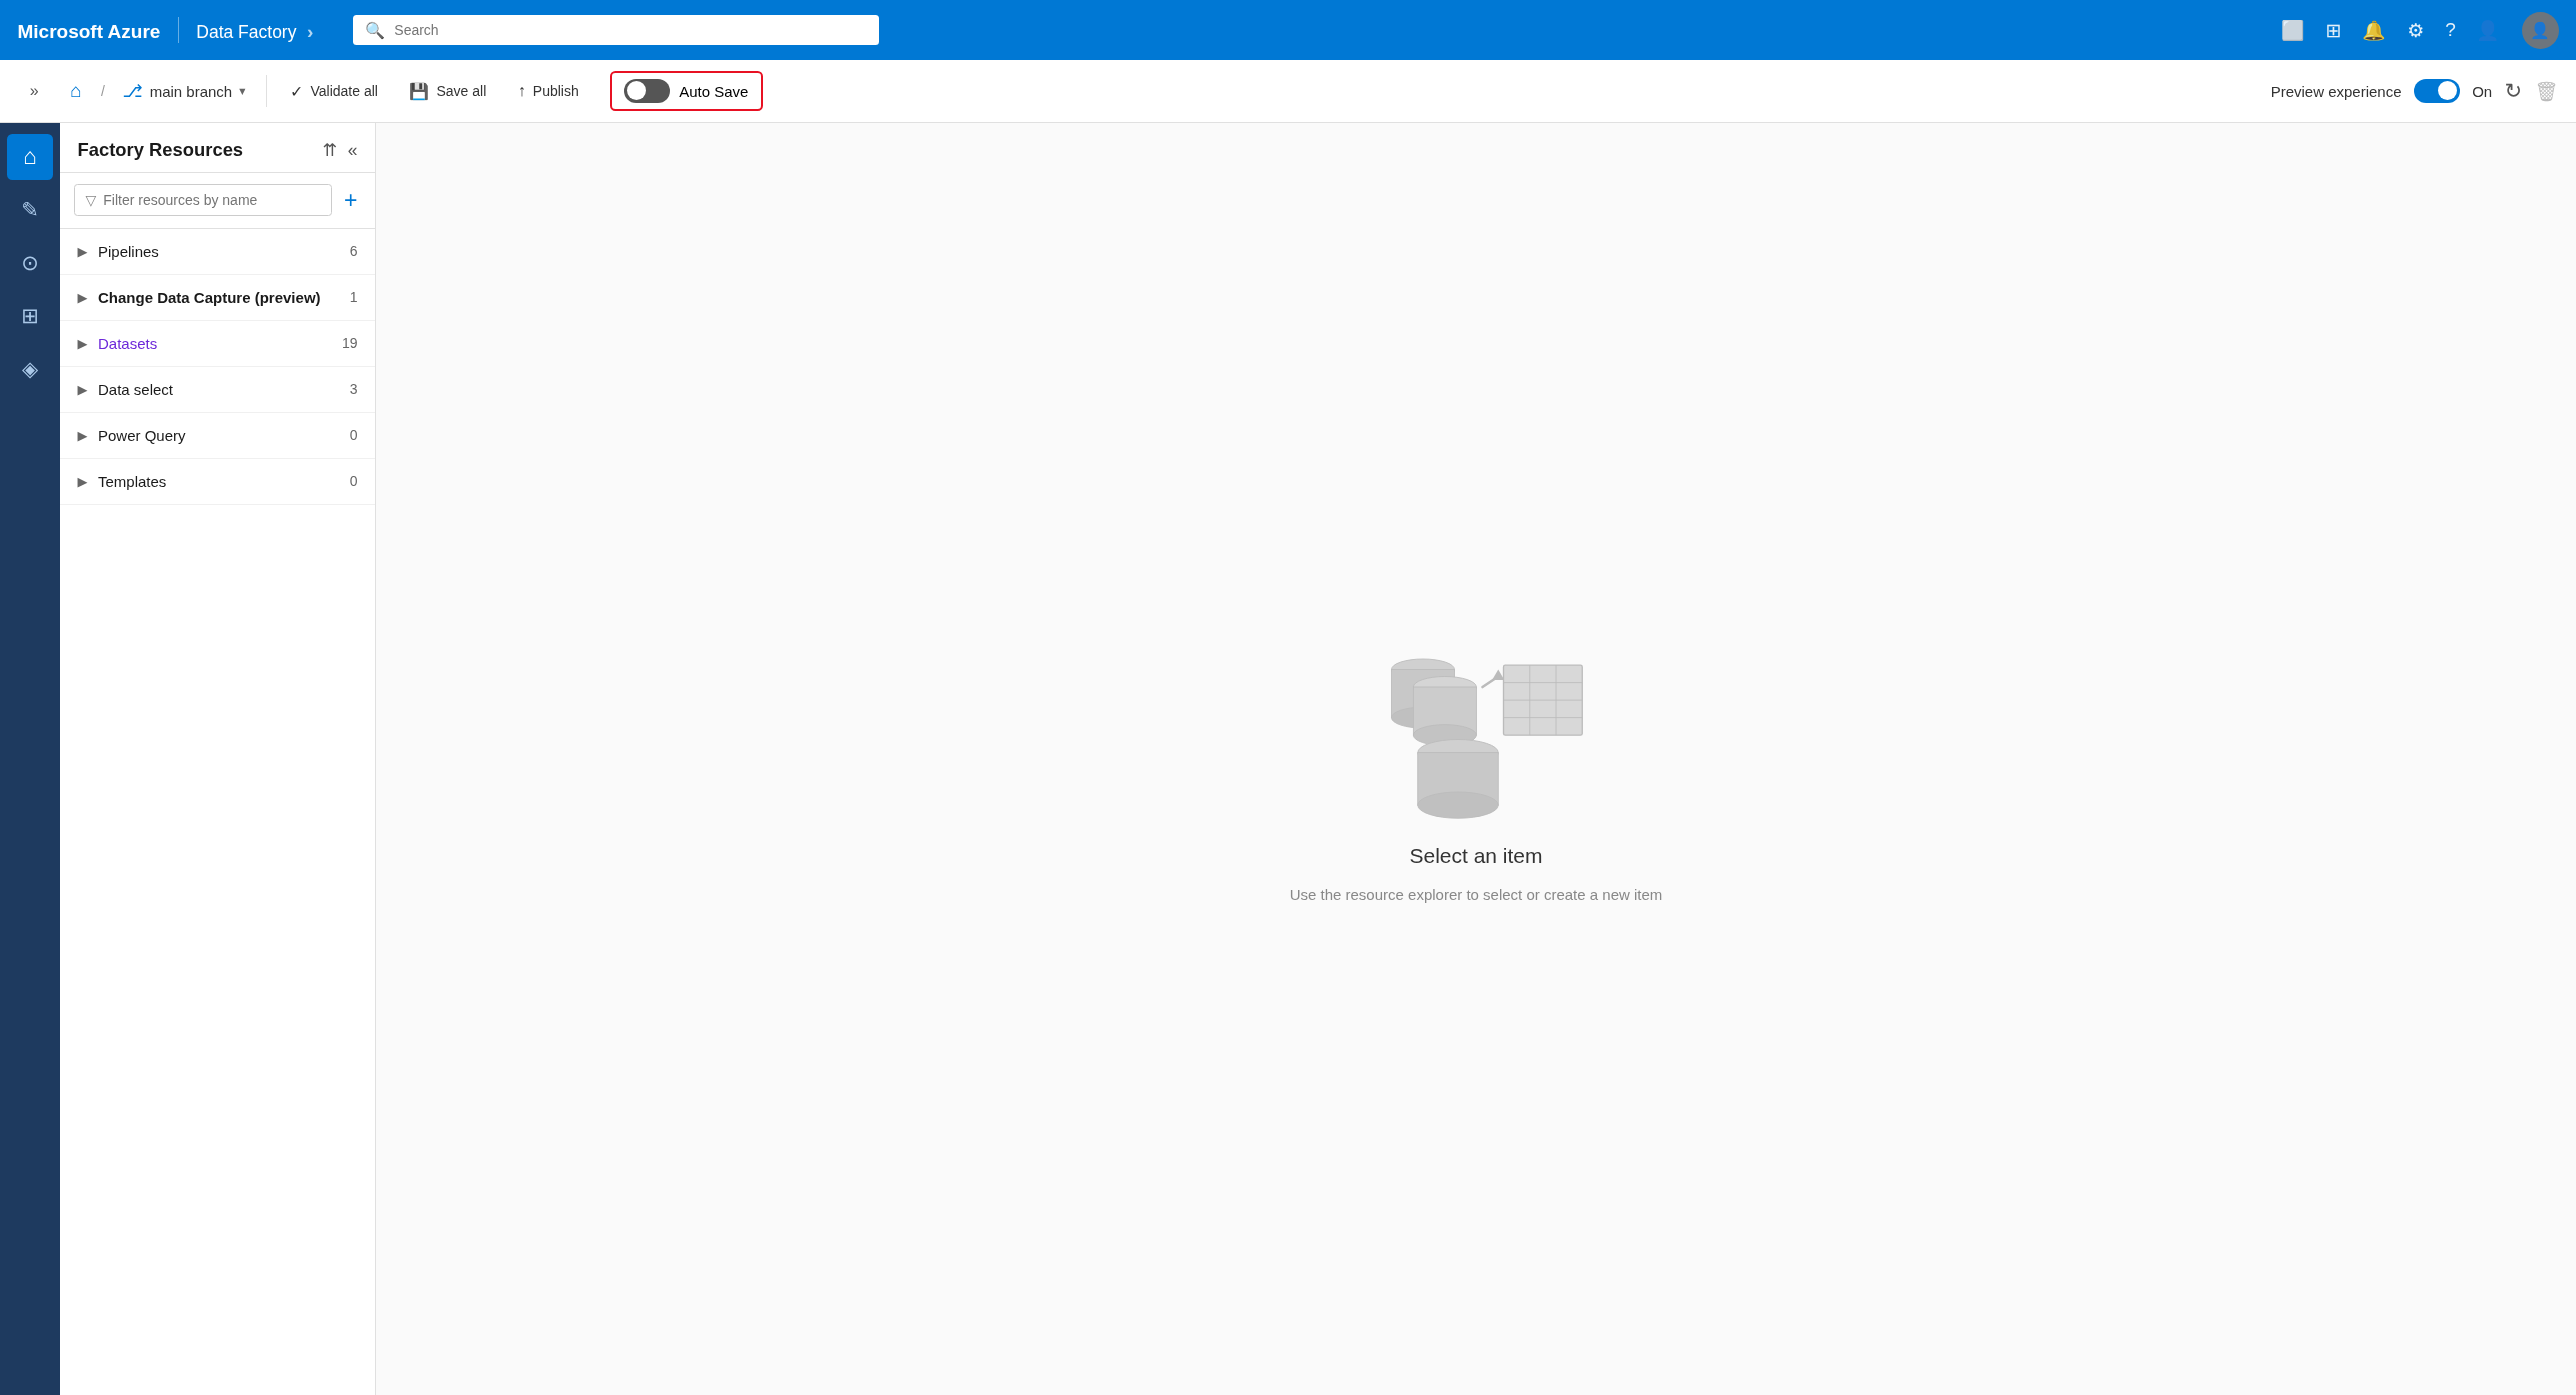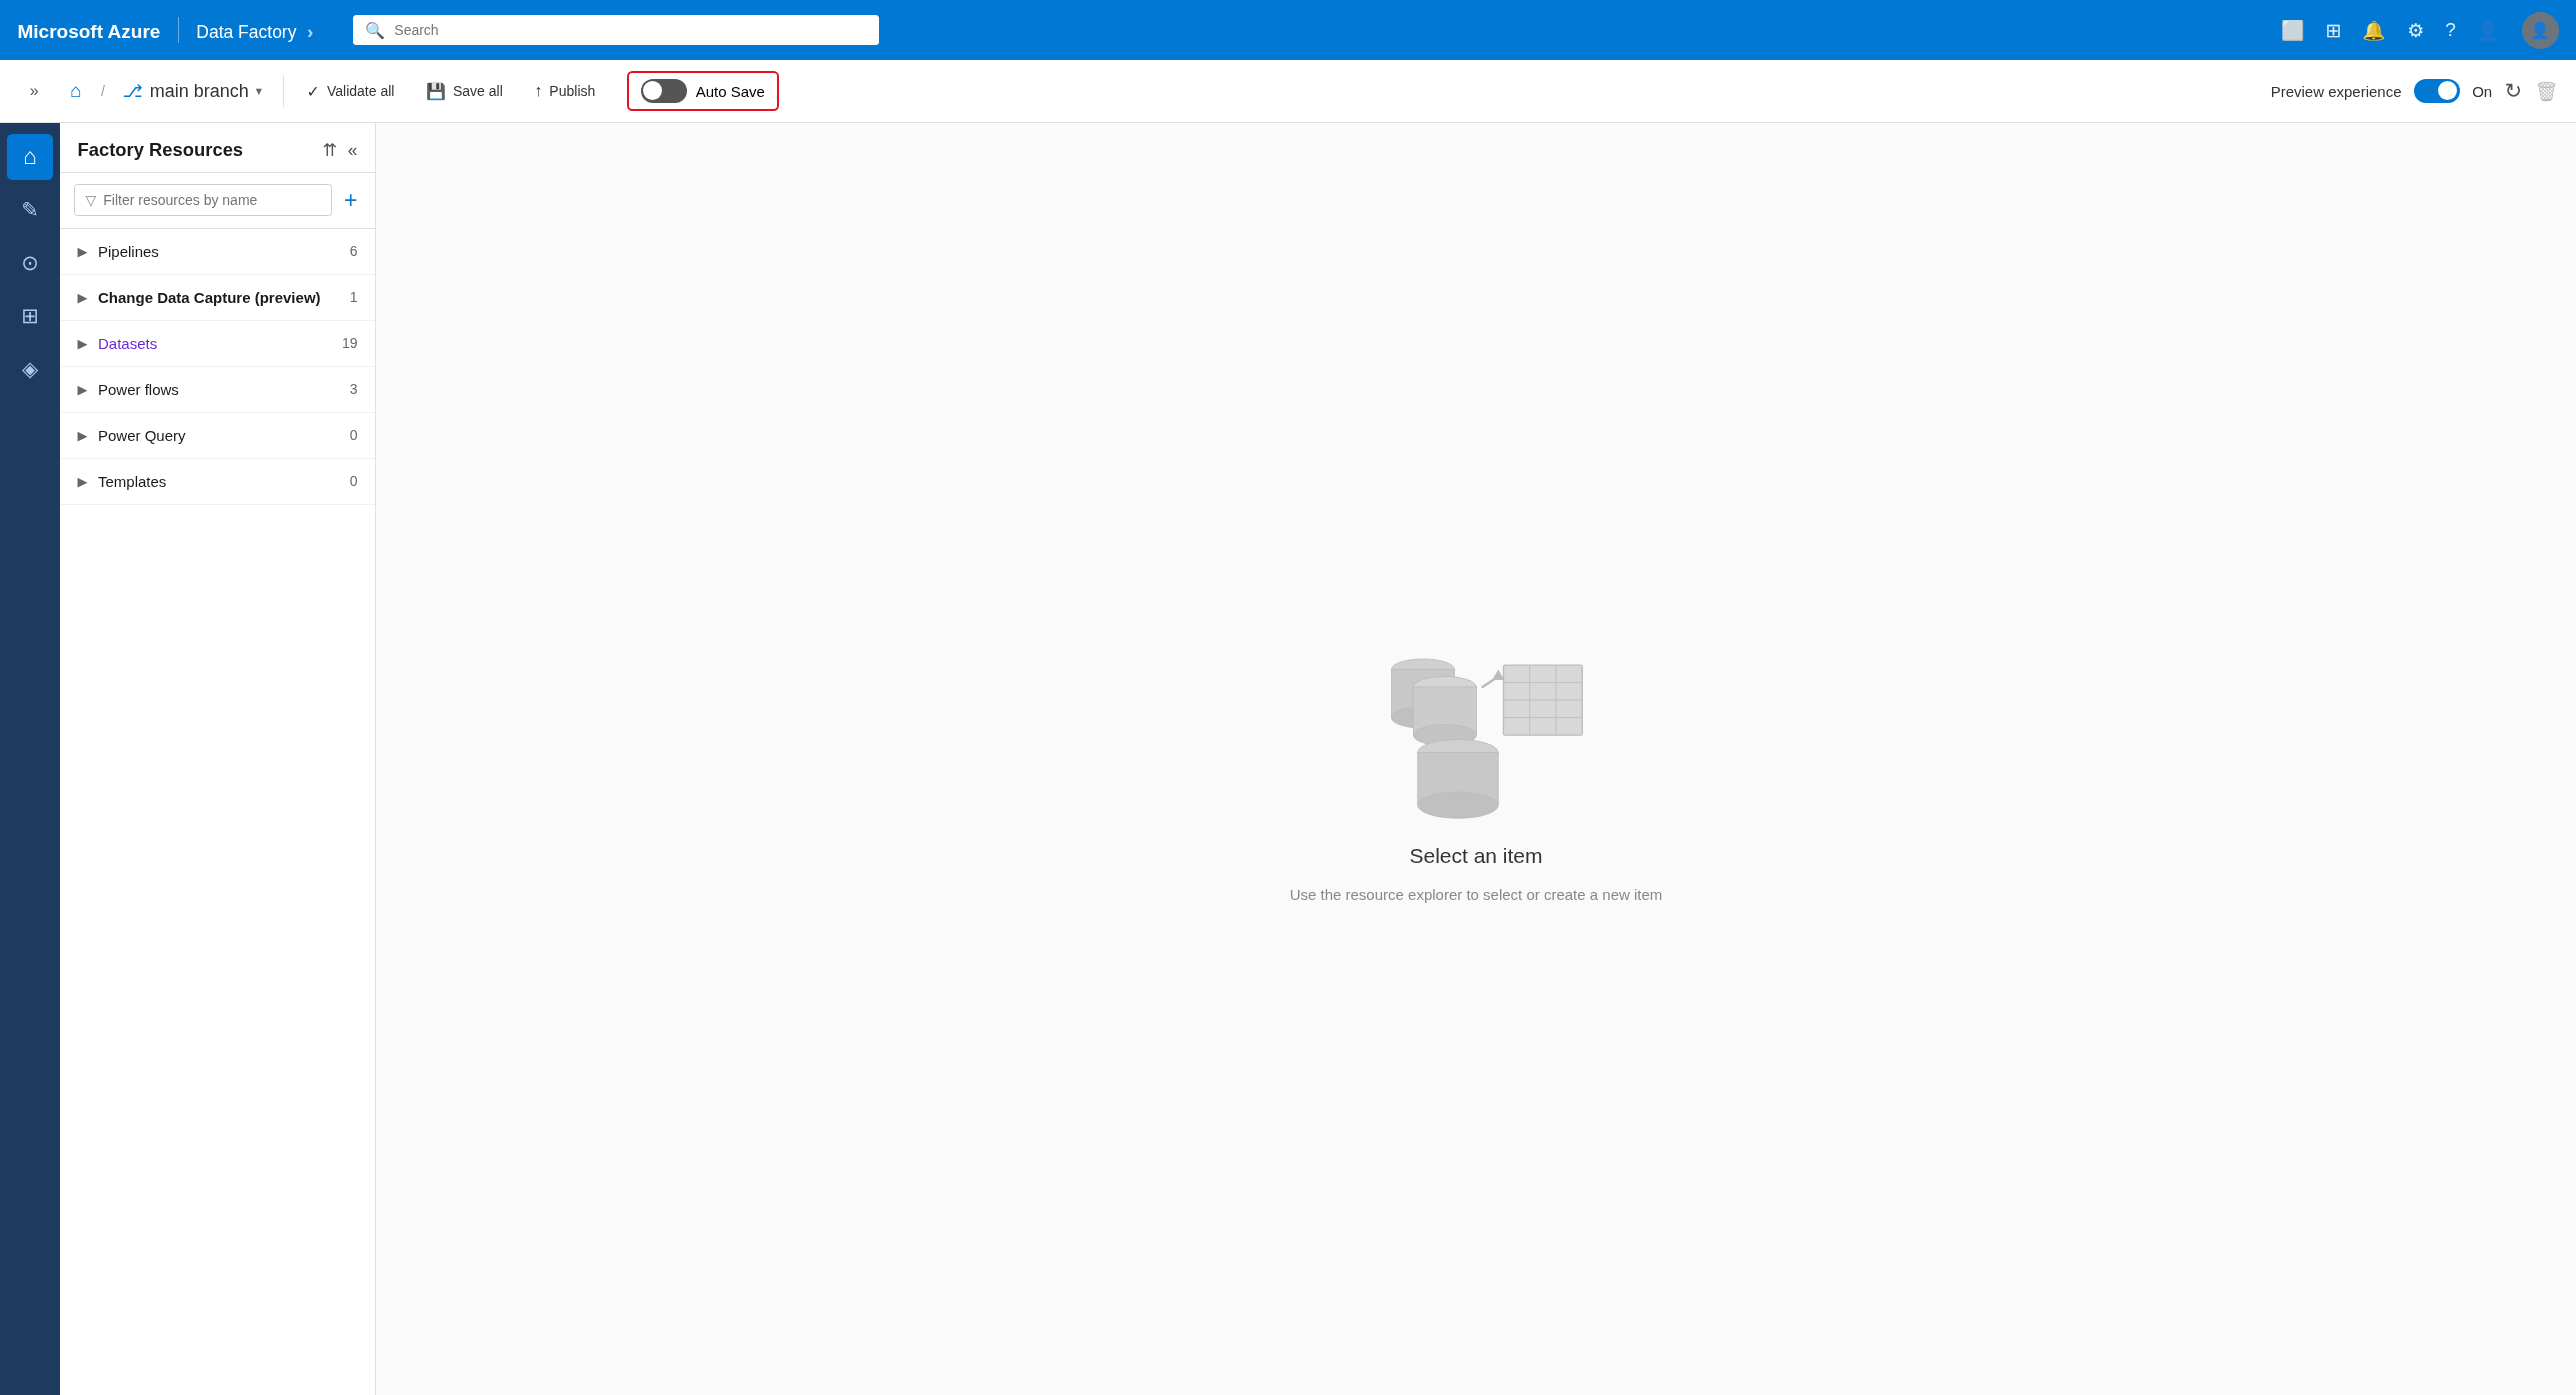--- a/index.html
+++ b/index.html
@@ -293,21 +293,21 @@
   </button>
 
   <button class="toolbar-btn">
     <span style="font-size:19px; color:#0078d4;">⌂</span>
   </button>
 
   <span style="color:#999; font-size:14px;">/</span>
 
   <button class="branch-selector">
     <span style="font-size:17.5px; color:#0078d4;">⎇</span>
-    <span style="font-size:18px;">main branch</span>
+    <span style="font-size:15px;">main branch</span>
     <span style="font-size:12.3px; color:#666;">▾</span>
   </button>
 
   <div class="toolbar-separator"></div>
 
   <button class="toolbar-btn">
     <span style="font-size:16px;">✓</span>
     <span>Validate all</span>
   </button>
 
@@ -390,21 +390,21 @@
         <div style="display:flex; align-items:center; gap:10.5px;">
           <span style="font-size:13px; color:#666;">▶</span>
           <span style="font-size:15px; color:#6d28d9; font-weight:500;">Datasets</span>
         </div>
         <span style="font-size:14px; color:#666;">19</span>
       </div>
 
       <div class="resource-item" style="display:flex; align-items:center; justify-content:space-between; padding:14px 17.5px; border-bottom:0.9px solid #f0f0f0; cursor:pointer;">
         <div style="display:flex; align-items:center; gap:10.5px;">
           <span style="font-size:13px; color:#666;">▶</span>
-          <span style="font-size:15px; color:#1a1a1a; font-weight:500;">Power flows</span>
+          <span style="font-size:15px; color:#1a1a1a; font-weight:500;">Data select</span>
         </div>
         <span style="font-size:14px; color:#666;">3</span>
       </div>
 
       <div class="resource-item" style="display:flex; align-items:center; justify-content:space-between; padding:14px 17.5px; border-bottom:0.9px solid #f0f0f0; cursor:pointer;">
         <div style="display:flex; align-items:center; gap:10.5px;">
           <span style="font-size:13px; color:#666;">▶</span>
           <span style="font-size:15px; color:#1a1a1a; font-weight:500;">Power Query</span>
         </div>
         <span style="font-size:14px; color:#666;">0</span>

